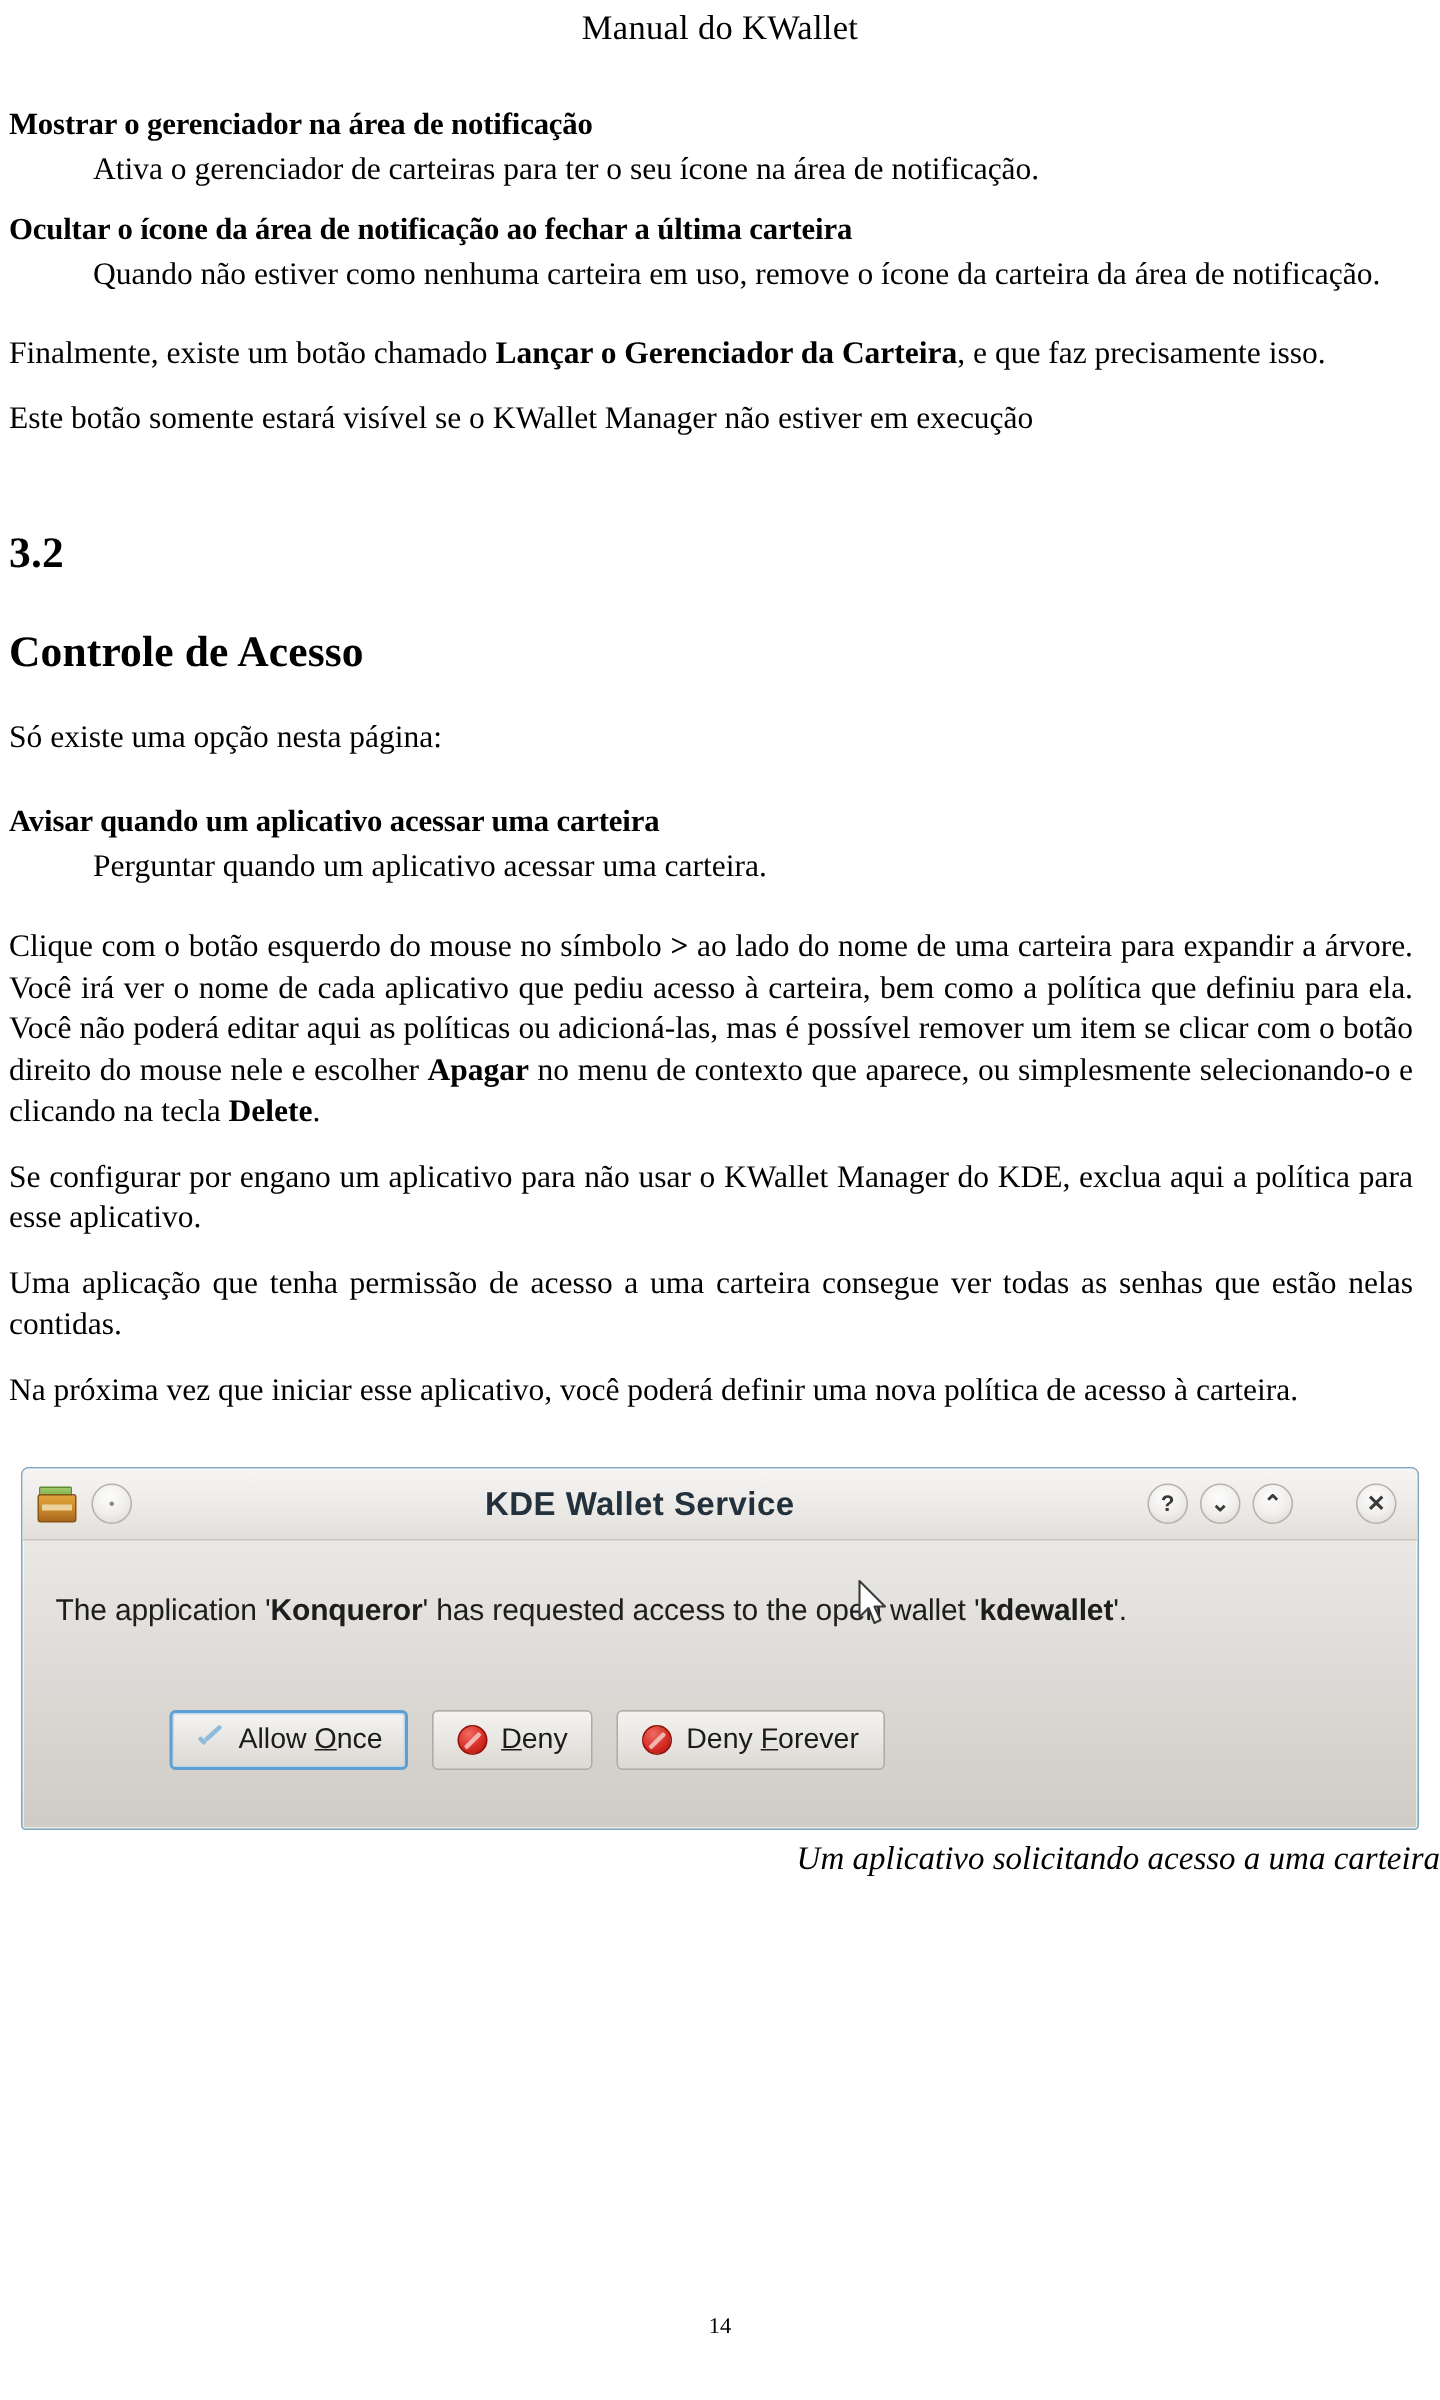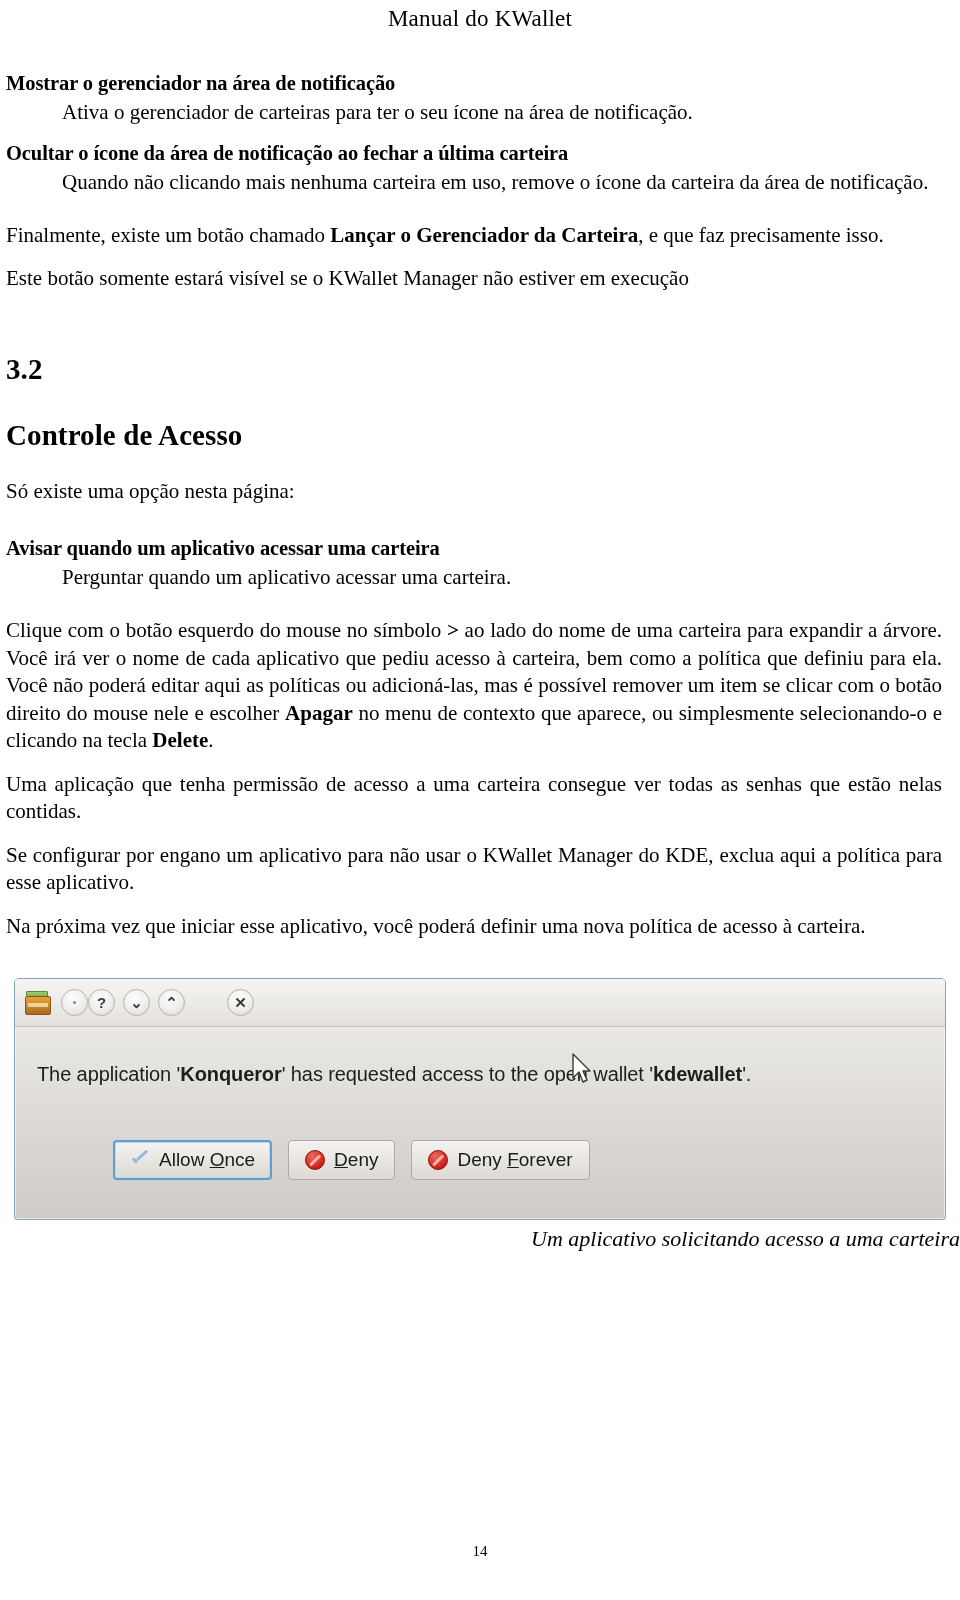--- a/index.html
+++ b/index.html
@@ -320,21 +320,21 @@
 
     <div>
       <div class="varlist-term">Mostrar o gerenciador na área de notificação</div>
       <div class="varlist-def">Ativa o gerenciador de carteiras para ter o seu ícone na área de notificação.</div>
     </div>
 
     <div class="gap-sm"></div>
 
     <div>
       <div class="varlist-term">Ocultar o ícone da área de notificação ao fechar a última carteira</div>
-      <div class="varlist-def">Quando não clicando mais nenhuma carteira em uso, remove o ícone da carteira da área de notificação.</div>
+      <div class="varlist-def">Quando não estiver como nenhuma carteira em uso, remove o ícone da carteira da área de notificação.</div>
     </div>
 
     <div class="gap-md"></div>
 
     <p class="para"><span>Finalmente, existe um botão chamado </span><b>Lançar o Gerenciador da Carteira</b><span>, e que faz precisamente isso.</span></p>
 
     <p class="para nojust">Este botão somente estará visível se o KWallet Manager não estiver em execução</p>
 
     <div class="gap-lg"></div>
 
@@ -352,38 +352,39 @@
     <div>
       <div class="varlist-term">Avisar quando um aplicativo acessar uma carteira</div>
       <div class="varlist-def">Perguntar quando um aplicativo acessar uma carteira.</div>
     </div>
 
     <div class="gap-md"></div>
 
 
     <p class="para"><span>Clique com o botão esquerdo do mouse no símbolo </span><b>&gt;</b><span> ao lado do nome de uma carteira para expandir a árvore. Você irá ver o nome de cada aplicativo que pediu acesso à carteira, bem como a política que definiu para ela. Você não poderá editar aqui as políticas ou adicioná-las, mas é possível remover um item se clicar com o botão direito do mouse nele e escolher </span><b>Apagar</b><span> no menu de contexto que aparece, ou simplesmente selecionando-o e clicando na tecla </span><b>Delete</b><span>.</span></p>
 
+    <p class="para">Se configurar por engano um aplicativo para não usar o KWallet Manager do KDE, exclua aqui a política para esse aplicativo.</p>
+
     <p class="para">Uma aplicação que tenha permissão de acesso a uma carteira consegue ver todas as senhas que estão nelas contidas.</p>
-
-    <p class="para">Se configurar por engano um aplicativo para não usar o KWallet Manager do KDE, exclua aqui a política para esse aplicativo.</p>
 
     <p class="para last">Na próxima vez que iniciar esse aplicativo, você poderá definir uma nova política de acesso à carteira.</p>
 
   </div>
 
   <div class="figure">
     <div class="dialog">
 
       <div class="titlebar">
         <span class="wallet-icon">
           <span class="flap"></span>
           <span class="body"></span>
           <span class="strip"></span>
         </span>
         <span class="tb-round dot"></span>
+        <span class="title">KDE Wallet Service</span>
         <span class="tb-controls">
           <span class="tb-round">?</span>
           <span class="tb-round">⌄</span>
           <span class="tb-round">⌃</span>
           <span class="spacer"></span>
           <span class="tb-round">✕</span>
         </span>
       </div>
 
       <div class="dialog-body">

